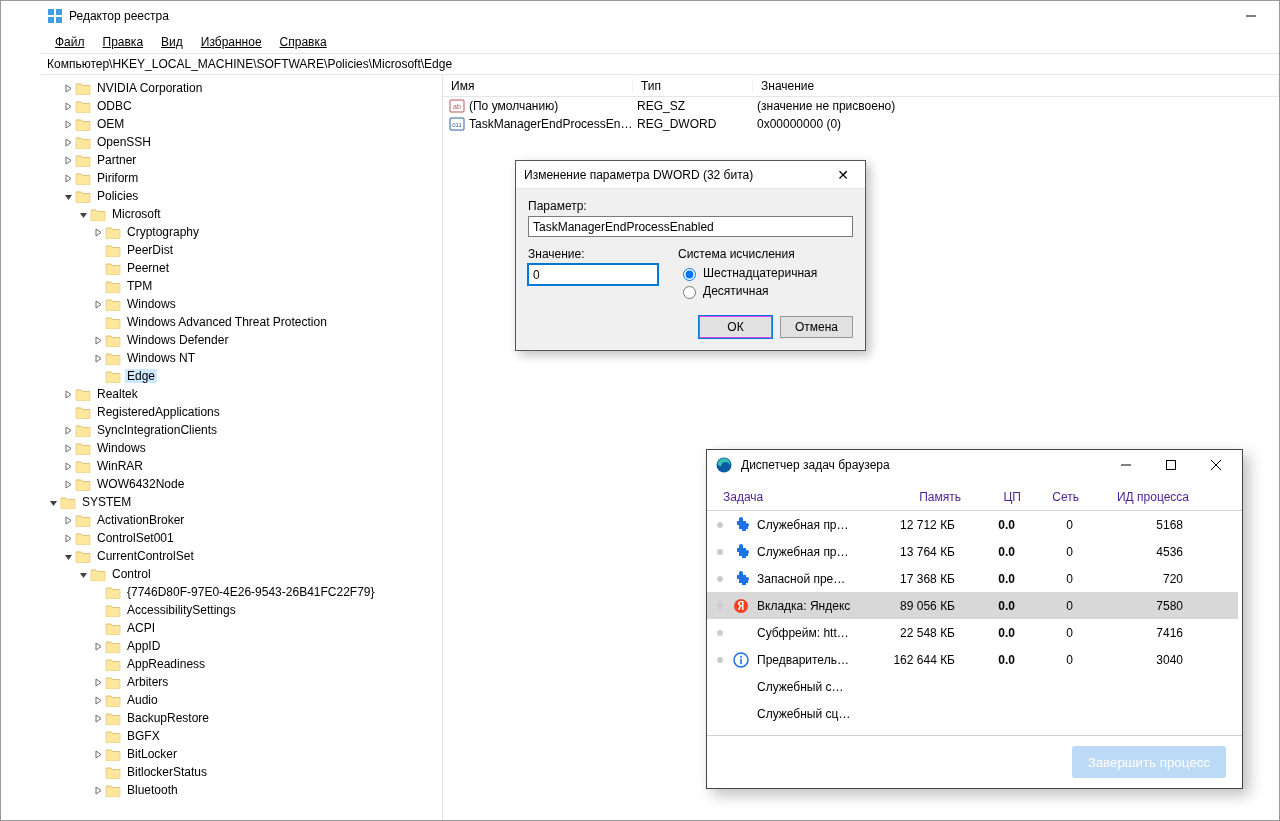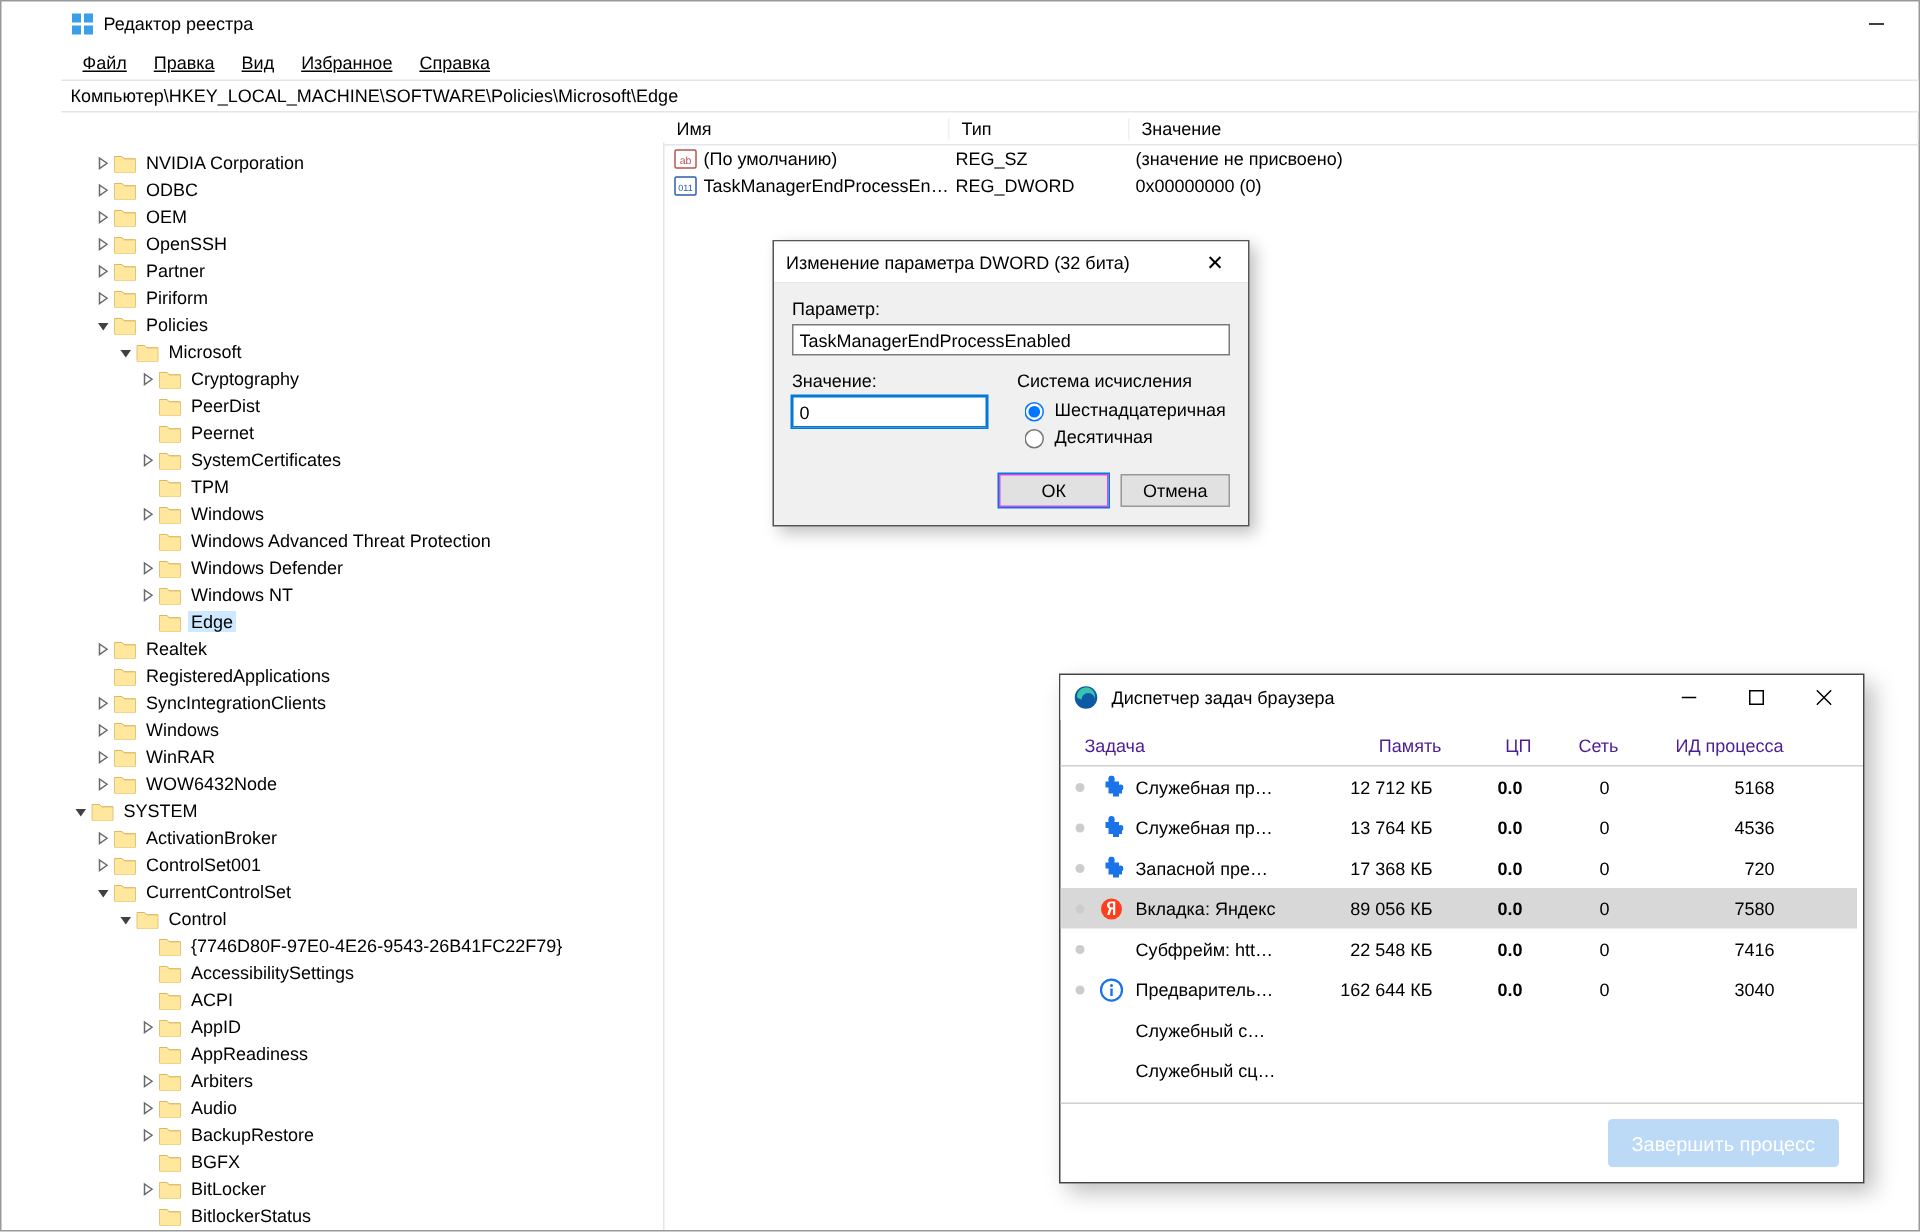--- a/index.html
+++ b/index.html
@@ -12,21 +12,21 @@
   .regedit .titlebar .title { flex: 1; }
   .regedit .titlebar .win-btn { width: 45px; height: 30px; display: flex; align-items: center; justify-content: center; }
   
   .menubar { height: 22px; padding: 0 6px; display: flex; align-items: center; gap: 2px; }
   .menubar .menu-item { padding: 2px 8px; }
   .menubar .menu-item .ul { text-decoration: underline; }
   
   .pathbar { height: 22px; border-top: 1px solid #e5e5e5; border-bottom: 1px solid #e5e5e5; padding: 2px 6px; display: flex; align-items: center; background: #fff; }
   
   .body { position: absolute; left: 0; top: 74px; right: 0; bottom: 0; display: flex; }
-  .tree-pane { width: 442px; border-right: 1px solid #e5e5e5; overflow-y: scroll; overflow-x: hidden; padding-top: 4px; margin-top: 20px; }
+  .tree-pane { width: 442px; border-right: 1px solid #e5e5e5; overflow-y: scroll; overflow-x: hidden; padding-top: 4px; }
   .values-pane { flex: 1; }
   .tree-row { display: flex; align-items: center; height: 18px; white-space: nowrap; }
   .tree-row .chev { width: 14px; display:inline-flex; align-items:center; justify-content:center; color:#5f5f5f; font-size:9px; }
   .tree-row .chev.open { color:#404040; }
   .tree-row .icon-folder { width: 16px; height: 14px; margin-right: 4px; display:inline-flex; align-items:center; justify-content:center; }
   .tree-row .label { padding: 0 2px; }
   .tree-row.selected .label { background: #cde8ff; }
   
   
   .ind { display:inline-block; }
@@ -37,21 +37,21 @@
   .col-name { width: 190px; }
   .col-type { width: 120px; }
   .col-data { flex:1; }
   .val-row { display:flex; height:18px; align-items:center; }
   .val-row .icon { width:16px; height:16px; margin: 0 4px 0 6px; }
   .val-row .name { width: 168px; padding-right:4px; overflow:hidden; text-overflow:ellipsis; white-space:nowrap; }
   .val-row .type { width:120px; }
   .val-row .data { flex:1; }
   
   
-  .dlg-dword { position:absolute; left:515px; top:160px; width:318px; border:1px solid #555; background:#f0f0f0; box-shadow: 4px 4px 10px rgba(0,0,0,.25); }
+  .dlg-dword { position:absolute; left:515px; top:160px; width:351px; border:1px solid #555; background:#f0f0f0; box-shadow: 4px 4px 10px rgba(0,0,0,.25); }
   .dlg-dword .tb { height:28px; display:flex; align-items:center; padding:0 8px; background:#fff; border-bottom:1px solid #e5e5e5; }
   .dlg-dword .tb .title { flex:1; }
   .dlg-dword .tb .close { width:28px; height:28px; display:flex; align-items:center; justify-content:center; font-size:14px; }
   .dlg-dword .content { padding: 10px 12px 12px 12px; }
   .dlg-dword label { display:block; margin-bottom:3px; }
   .dlg-dword input[type=text] { width:100%; height:21px; border:1px solid #7a7a7a; padding:0 4px; font: inherit; background:#fff; }
   .dlg-dword .row2 { display:flex; gap:20px; margin-top:10px; align-items:flex-start; }
   .dlg-dword .val-col { flex:0 0 130px; }
   .dlg-dword .base-col { flex:1; }
   .dlg-dword .val-col input { border:1px solid #0078d7; outline:1px solid #0078d7; }
@@ -277,35 +277,20 @@
           <div class="tree-row">
             <span class="ind" style="width: 90px;"></span>
             <span class="chev"></span>
             <span class="icon-folder">
               <svg width="16" height="14" viewBox="0 0 16 14">
                 <path d="M1 3 h5 l1.5 1.5 H15 v8.5 a1 1 0 0 1 -1 1 H2 a1 1 0 0 1 -1 -1 Z" fill="#ffe79e" stroke="#d9b35b" stroke-width="0.5"></path>
                 <path d="M1 3 h5 l1.5 1.5 H15" fill="none" stroke="#d9b35b" stroke-width="0.5"></path>
               </svg>
             </span>
             <span class="label">Peernet</span>
-          </div>
-          <div class="tree-row">
-            <span class="ind" style="width: 90px;"></span>
-            <span class="chev">
-              <svg width="9" height="9" viewBox="0 0 9 9">
-                <path d="M2 1 L7 4.5 L2 8 Z" fill="none" stroke="#6a6a6a"></path>
-              </svg>
-            </span>
-            <span class="icon-folder">
-              <svg width="16" height="14" viewBox="0 0 16 14">
-                <path d="M1 3 h5 l1.5 1.5 H15 v8.5 a1 1 0 0 1 -1 1 H2 a1 1 0 0 1 -1 -1 Z" fill="#ffe79e" stroke="#d9b35b" stroke-width="0.5"></path>
-                <path d="M1 3 h5 l1.5 1.5 H15" fill="none" stroke="#d9b35b" stroke-width="0.5"></path>
-              </svg>
-            </span>
-            <span class="label">SystemCertificates</span>
           </div>
           <div class="tree-row">
             <span class="ind" style="width: 90px;"></span>
             <span class="chev"></span>
             <span class="icon-folder">
               <svg width="16" height="14" viewBox="0 0 16 14">
                 <path d="M1 3 h5 l1.5 1.5 H15 v8.5 a1 1 0 0 1 -1 1 H2 a1 1 0 0 1 -1 -1 Z" fill="#ffe79e" stroke="#d9b35b" stroke-width="0.5"></path>
                 <path d="M1 3 h5 l1.5 1.5 H15" fill="none" stroke="#d9b35b" stroke-width="0.5"></path>
               </svg>
             </span>

